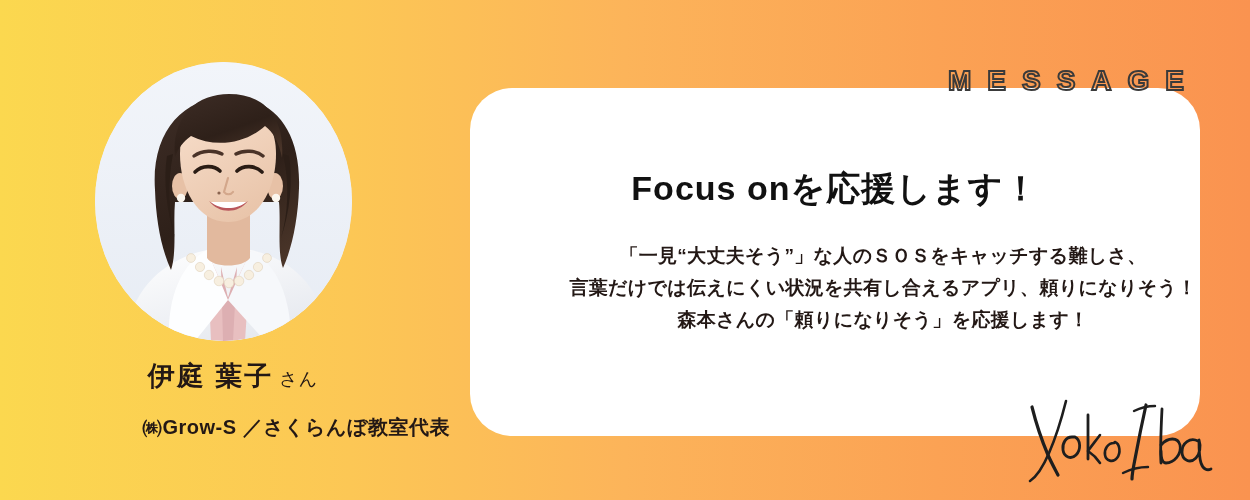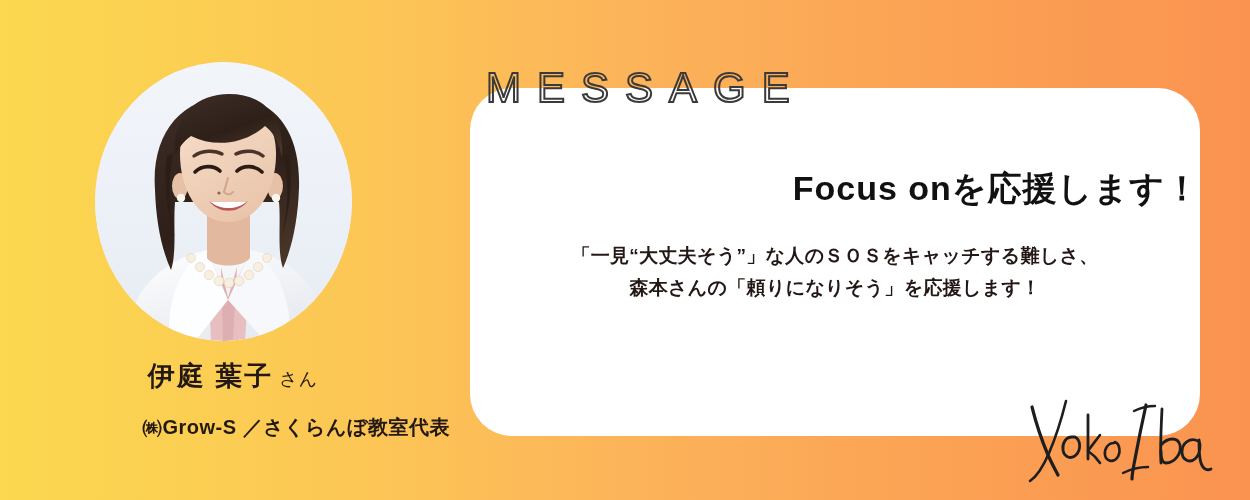--- a/index.html
+++ b/index.html
@@ -100,52 +100,53 @@
     background: #ffffff;
     border-radius: 42px;
     box-sizing: border-box;
   }
 
   .message-title {
     position: absolute;
     left: 470px;
     top: 67px;
     width: 730px;
-    text-align: left;
-    font-size: 42px;
-    font-weight: 400;
+    text-align: right;
+    font-size: 28px;
+    font-weight: 700;
     letter-spacing: 16px;
     text-indent: 16px;
     line-height: 1;
     color: transparent;
     -webkit-text-stroke: 2px #3a3a3a;
     z-index: 5;
     white-space: nowrap;
   }
 
   .message-headline {
     position: absolute;
     left: 0;
     top: 78px;
     width: 730px;
-    text-align: right;
+    text-align: center;
     font-size: 34px;
     font-weight: 700;
     letter-spacing: 1px;
     color: #111111;
     white-space: nowrap;
   }
 
   .message-body {
     position: absolute;
     left: 0;
     top: 152px;
     width: 730px;
     text-align: center;
     color: #231815;
+    padding-left: 48px;
   }
   .message-body .body-line {
     font-size: 19px;
     font-weight: 700;
     line-height: 32px;
     letter-spacing: 0.3px;
     white-space: nowrap;
   }
 
   
@@ -264,20 +265,21 @@
 
     <div class="profile-affiliation">㈱Grow-S ／さくらんぼ教室代表</div>
   </div>
 
   <div class="message-card">
 
     <div class="message-headline">Focus onを応援します！</div>
 
     <div class="message-body">
       <div class="body-line">「一見“大丈夫そう”」な人のＳＯＳをキャッチする難しさ、</div>
+      <div class="body-line">言葉だけでは伝えにくい状況を共有し合えるアプリ、頼りになりそう！</div>
       <div class="body-line">森本さんの「頼りになりそう」を応援します！</div>
     </div>
   </div>
 
   <div class="message-title">MESSAGE</div>
 
   <div class="signature">
     <svg viewBox="0 0 190 95">
       <g fill="none" stroke="#1E1E1E" stroke-linecap="round" stroke-linejoin="round">
 

